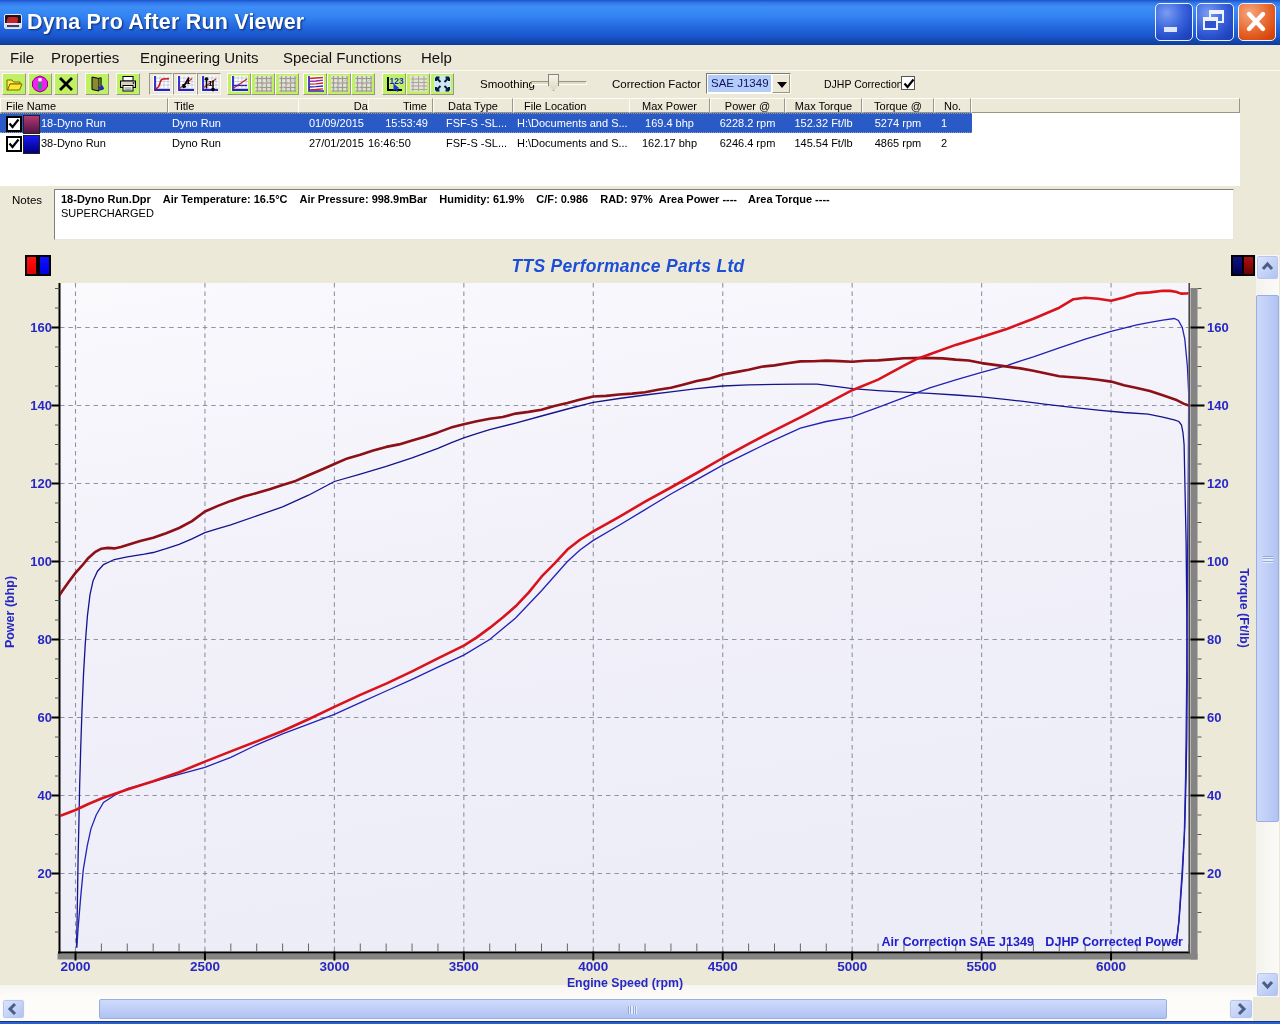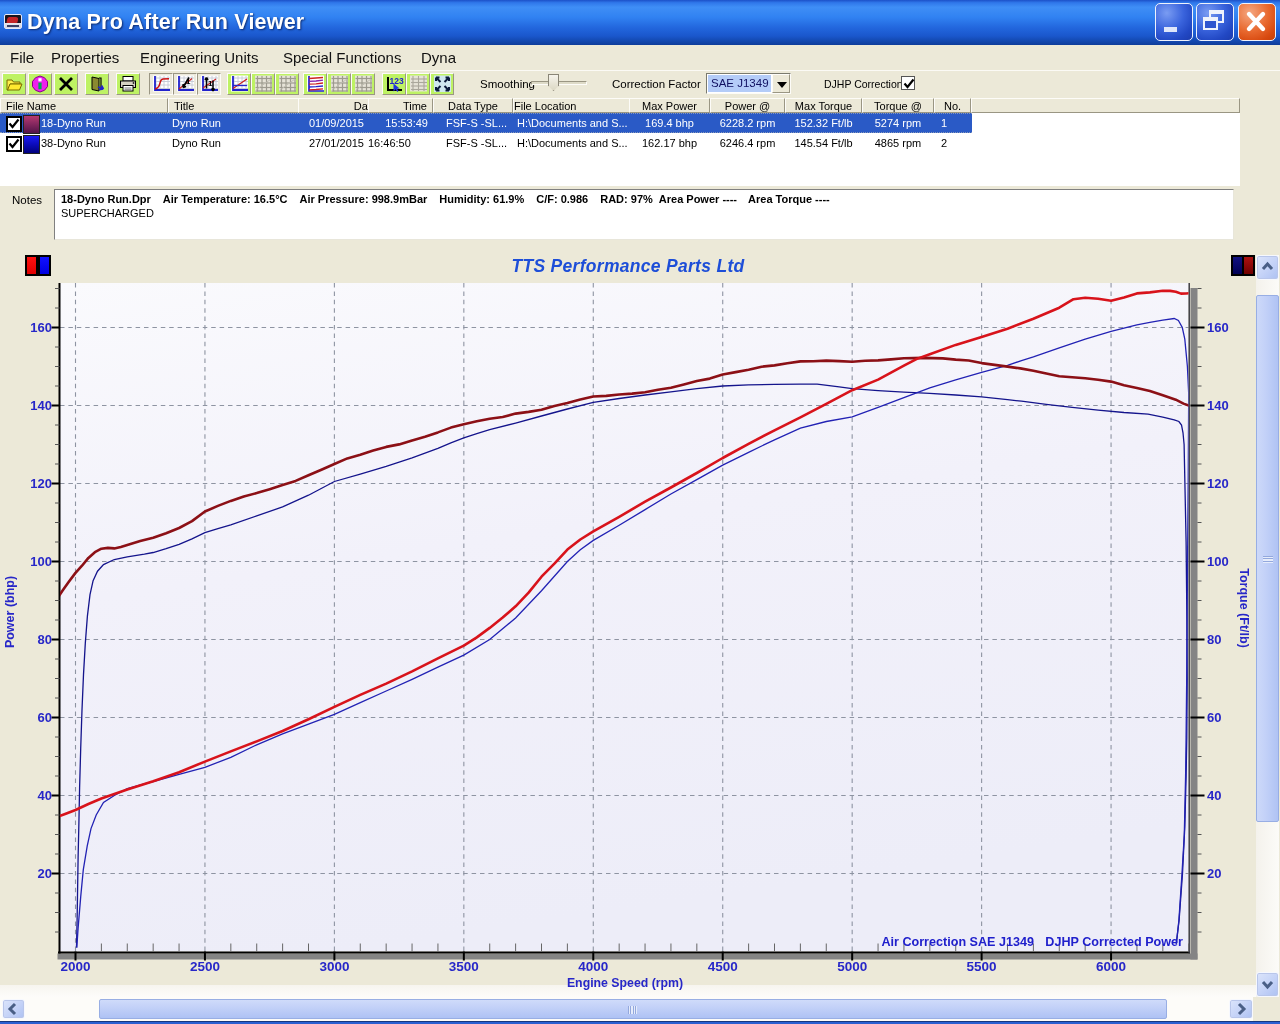--- a/index.html
+++ b/index.html
@@ -116,21 +116,21 @@
         <svg width="35" height="35" viewBox="0 0 35 35">
       <path d="M10 10 L24 25 M24 10 L10 25" stroke="#fff" stroke-width="4.4" stroke-linecap="round"></path>
         </svg>
       </div>
   </div>
   <div class="abs" id="menubar">
     <span style="left:10px">File</span>
       <span style="left:51px">Properties</span>
     <span style="left:140px">Engineering Units</span>
       <span style="left:283px">Special Functions</span>
-    <span style="left:421px">Dyna</span>
+    <span style="left:421px">Help</span>
   </div>
   <div class="abs" id="toolbar">
     <div class="tbtn" style="left:2px;width:24px">
         <svg width="20" height="18" viewBox="0 0 20 18">
           <path d="M3 15 L3 5 L8 5 L9.5 7 L16 7 L16 9 L6 9 L4.5 15 Z" fill="#ffef4a" stroke="#7a6a00" stroke-width="1"></path>
           <path d="M6 9 L18 9 L15.5 15 L3.5 15 Z" fill="#ffe830" stroke="#7a6a00" stroke-width="1"></path>
         </svg>
       </div>
       <div class="tbtn" style="left:28px;width:24px">
         <svg width="20" height="18" viewBox="0 0 20 18">
@@ -364,21 +364,21 @@
           <path d="M1.5 5.5 L4.5 9 L10.5 1.5" fill="none" stroke="#000" stroke-width="2.2"></path>
         </svg>
       </div>
   </div>
   <div class="abs" id="tablewrap">
     <div class="hdr" style="left:0;width:168px;padding-left:5px">File Name</div>
     <div class="hdr" style="left:168px;width:150px;padding-left:5px">Title</div>
     <div class="hdr" style="left:298px;width:85px;text-align:right;padding-right:5px">Date</div>
     <div class="hdr" style="left:368px;width:65px;text-align:right;padding-right:5px">Time</div>
     <div class="hdr" style="left:433px;width:80px;text-align:center">Data Type</div>
-    <div class="hdr" style="left:513px;width:132px;padding-left:0">File Location</div>
+    <div class="hdr" style="left:513px;width:132px;padding-left:10px">File Location</div>
     <div class="hdr" style="left:629px;width:81px;text-align:center">Max Power</div>
     <div class="hdr" style="left:710px;width:75px;text-align:center">Power @</div>
     <div class="hdr" style="left:785px;width:77px;text-align:center">Max Torque</div>
     <div class="hdr" style="left:862px;width:72px;text-align:center">Torque @</div>
     <div class="hdr" style="left:934px;width:37px;text-align:center">No.</div>
     <div class="hdr" style="left:971px;width:269px"></div>
     <div class="row" style="top:15px;background:#2a5ac6;color:#fff;border-top:1px dotted #8899bb;border-bottom:1px dotted #8899bb;">
       <div class="cbox"><svg width="12" height="12" viewBox="0 0 12 12">
             <path d="M1.5 5.5 L4.5 9 L10.5 1.5" fill="none" stroke="#000" stroke-width="2.2"></path>
           </svg></div>

